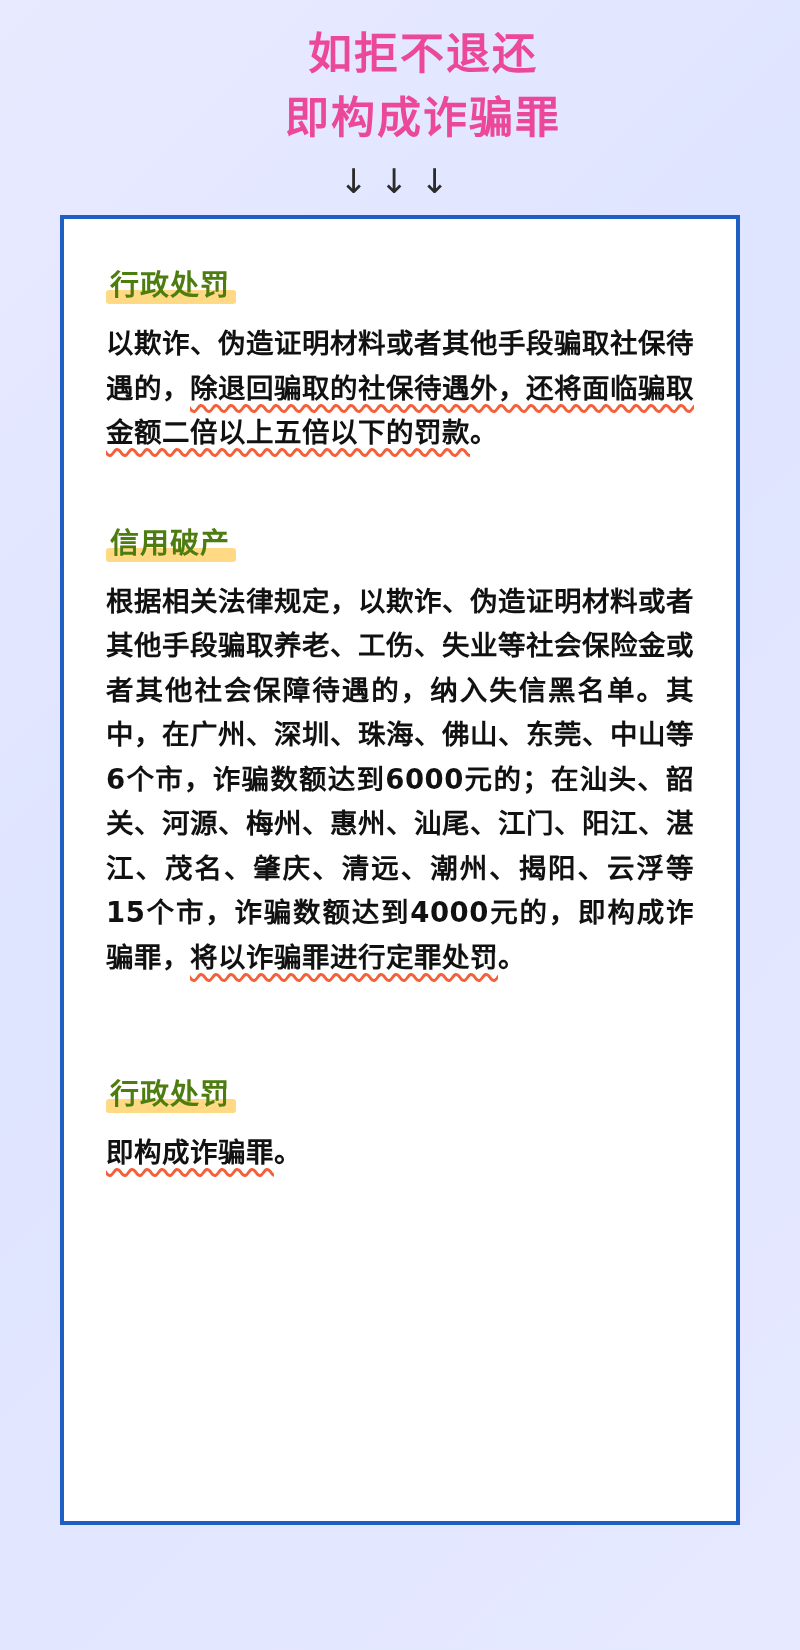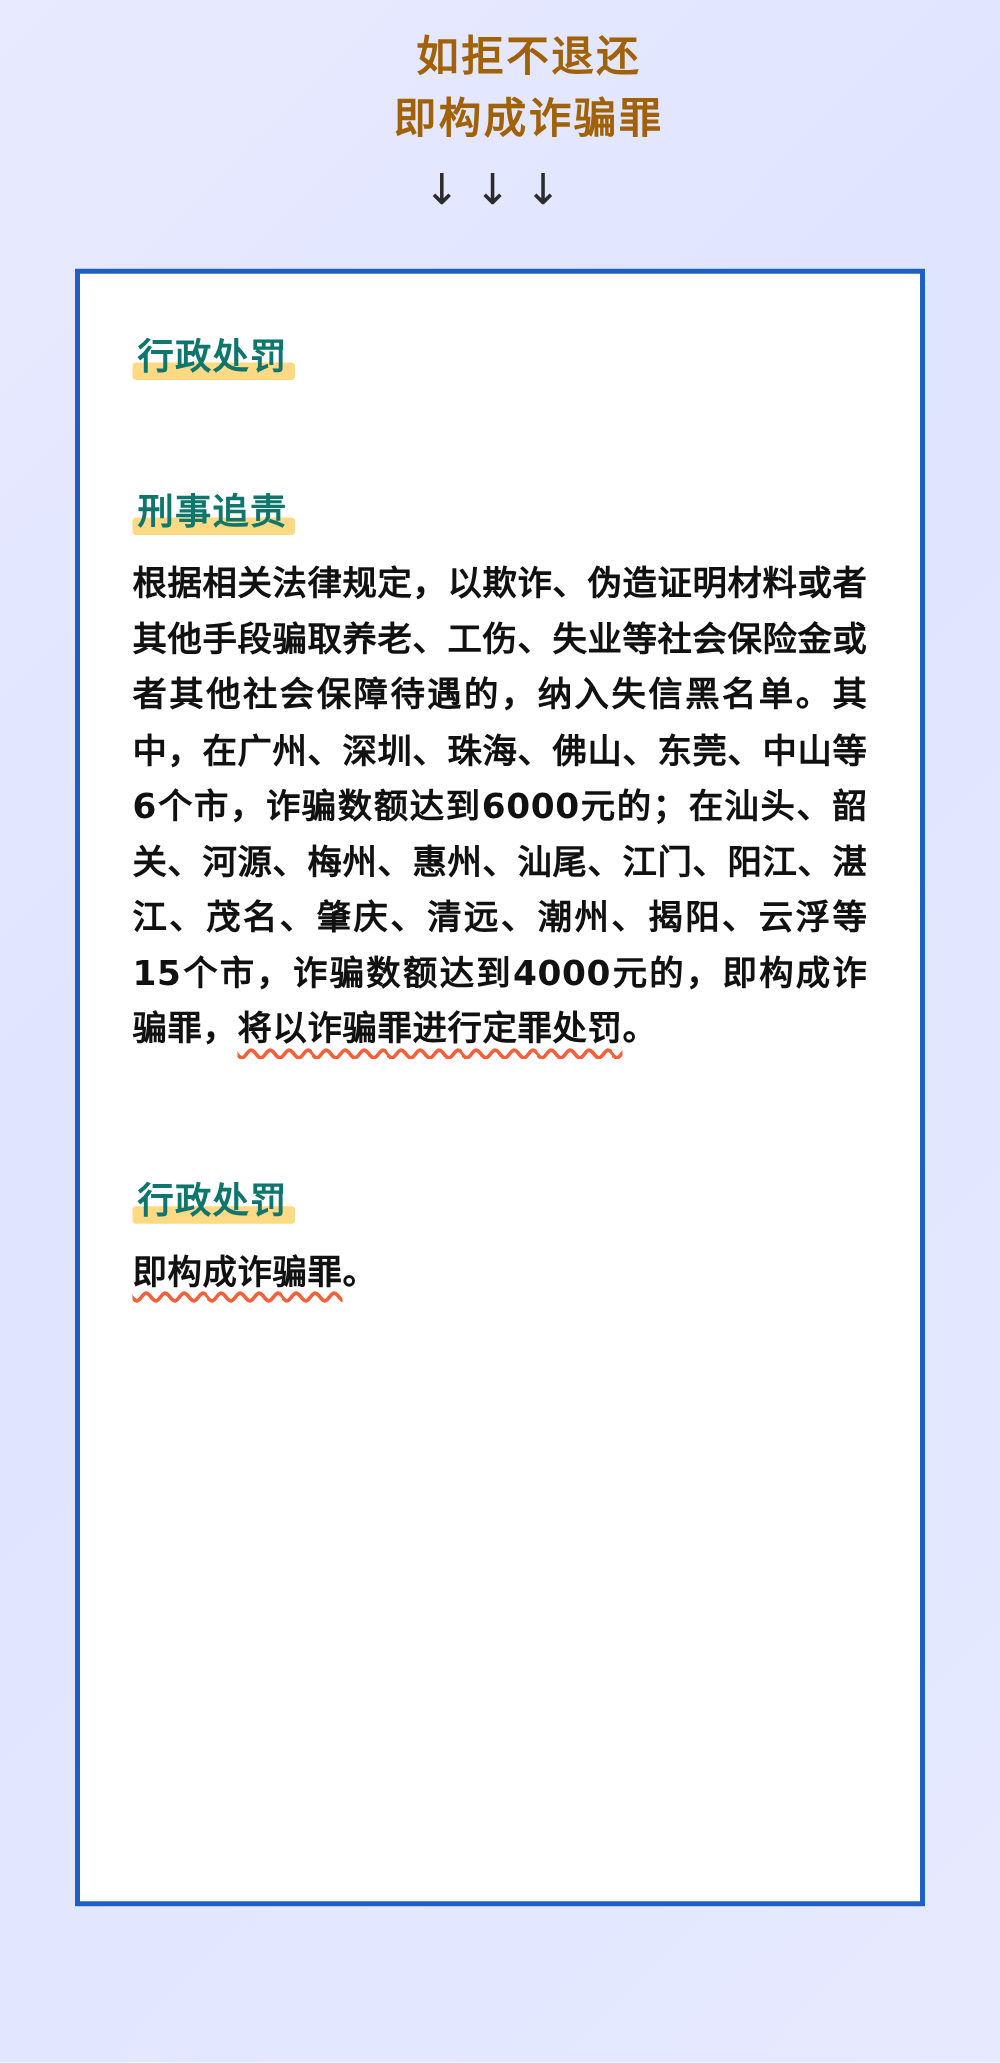--- a/index.html
+++ b/index.html
@@ -18,23 +18,23 @@
     width: 800px;
     height: 1650px;
     box-sizing: border-box;
     position: relative;
   }
   .header {
     padding-top: 22px;
     text-align: center;
   }
   .header .title-line {
-    font-size: 34px;
+    font-size: 44px;
     font-weight: bold;
-    color: #a16207;
+    color: #ec4899;
     letter-spacing: 2px;
     line-height: 1.45;
     padding-left: 46px;
   }
   .arrows {
     margin-top: 14px;
     text-align: center;
     font-size: 34px;
     color: #2b2b2b;
     letter-spacing: 12px;
@@ -52,21 +52,21 @@
     border: 4px solid #1f5fc4;
     padding: 40px 42px 40px 42px;
   }
   .section {
     margin-bottom: 10px;
   }
   .section-heading {
     display: inline-block;
     font-size: 29px;
     font-weight: bold;
-    color: #0f766e;
+    color: #4d7c0f;
     letter-spacing: 1px;
     position: relative;
     padding: 2px 6px 2px 4px;
     margin-bottom: 16px;
   }
   .section-heading::before {
     content: "";
     position: absolute;
     left: 0;
     right: 0;
@@ -110,27 +110,30 @@
     <div class="title-line">即构成诈骗罪</div>
     <div class="arrows">↓↓↓</div>
   </div>
 
   <div class="card">
 
     <div class="section">
       <div class="section-heading">
         <span>行政处罚</span>
       </div>
+      <div class="para">
+        <span>以欺诈、伪造证明材料或者其他手段骗取社保待遇的，</span><span class="wavy">除退回骗取的社保待遇外，还将面临骗取金额二倍以上五倍以下的罚款</span><span>。</span>
+      </div>
     </div>
 
     <div class="gap-lg"></div>
 
     <div class="section">
       <div class="section-heading">
-        <span>刑事追责</span>
+        <span>信用破产</span>
       </div>
       <div class="para">
         <span>根据相关法律规定，以欺诈、伪造证明材料或者其他手段骗取养老、工伤、失业等社会保险金或者其他社会保障待遇的，纳入失信黑名单。其中，在广州、深圳、珠海、佛山、东莞、中山等6个市，诈骗数额达到6000元的；在汕头、韶关、河源、梅州、惠州、汕尾、江门、阳江、湛江、茂名、肇庆、清远、潮州、揭阳、云浮等15个市，诈骗数额达到4000元的，即构成诈骗罪，</span><span class="wavy">将以诈骗罪进行定罪处罚</span><span>。</span>
       </div>
     </div>
 
     <div class="gap-xl"></div>
 
     <div class="section">
       <div class="section-heading">

